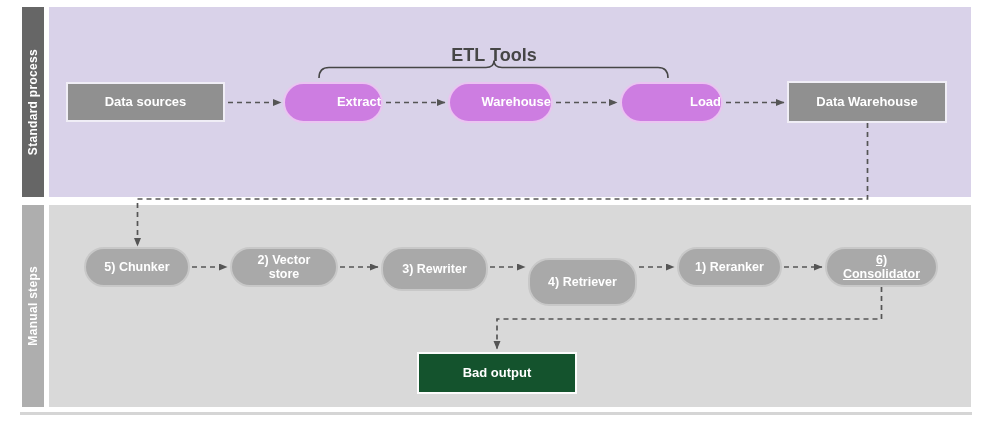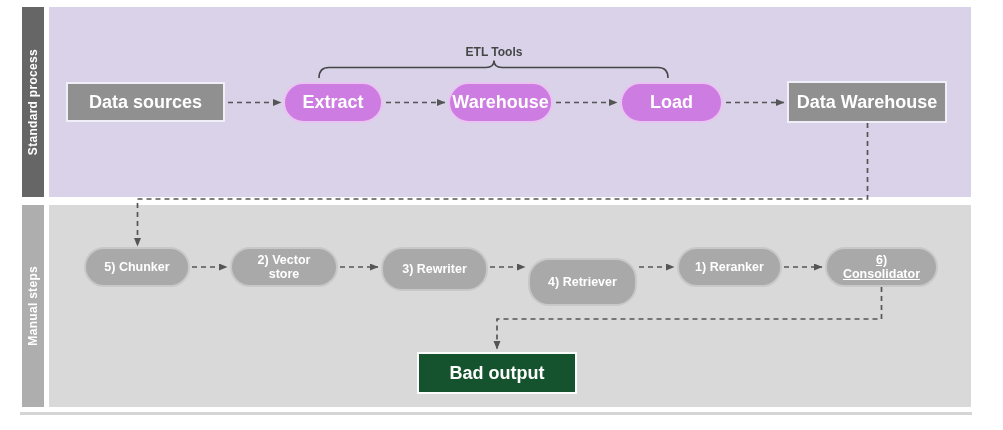--- a/index.html
+++ b/index.html
@@ -21,24 +21,24 @@
   .lane-bar-standard { left: 22px; top: 7px; width: 22px; height: 190px; background: #666666; }
   .lane-bar-manual   { left: 22px; top: 205px; width: 22px; height: 202px; background: #aeaeae; }
   .lane-area-standard { position: absolute; left: 49px; top: 7px; width: 922px; height: 190px; background: #d9d2e9; }
   .lane-area-manual   { position: absolute; left: 49px; top: 205px; width: 922px; height: 202px; background: #d9d9d9; }
 
   .bottom-divider { position: absolute; left: 20px; top: 412px; width: 952px; height: 3px; background: #d5d5d5; }
 
   
   .node {
     position: absolute; display: flex; align-items: center; justify-content: center;
-    color: #ffffff; font-weight: bold; font-size: 18px; text-align: center; line-height: 1.15;
+    color: #ffffff; font-weight: bold; font-size: 13px; text-align: center; line-height: 1.15;
   }
   .gray-box { background: #909090; border: 2px solid #f0eef6; }
-  .pill-purple { background: #cd7de1; border: 2px solid #eac4f1; border-radius: 21px; }
+  .pill-purple { background: #cd7de1; border: 2px solid #eac4f1; border-radius: 21px; justify-content: flex-end; }
   .pill-gray { background: #a9a9a9; border: 2px solid #c8c8c8; border-radius: 21px; font-size: 12.5px; }
   .yellow-box { background: #14532d; border: 2px solid #fcfcfc; align-items: center; }
 
   .n-data-sources { left: 66px;  top: 82px;  width: 159px; height: 40px; }
   .n-extract      { left: 283px; top: 82px;  width: 100px; height: 41px; }
   .n-transform    { left: 448px; top: 82px;  width: 105px; height: 41px; }
   .n-load         { left: 620px; top: 82px;  width: 103px; height: 41px; }
   .n-warehouse    { left: 787px; top: 81px;  width: 160px; height: 42px; }
 
   .n-chunker      { left: 84px;  top: 247px; width: 106px; height: 40px; }
@@ -48,21 +48,21 @@
   .n-reranker     { left: 677px; top: 247px; width: 105px; height: 40px; }
   .n-consolidator { left: 825px; top: 247px; width: 113px; height: 40px; text-decoration: underline; }
   .n-badoutput    { left: 417px; top: 352px; width: 160px; height: 42px; }
 
   .wrap-narrow { display: inline-block; max-width: 70px; }
   .wrap-consolidator { display: inline-block; max-width: 88px; }
 
   
   .etl-label {
     position: absolute; left: 494px; top: 45px; transform: translateX(-50%);
-    color: #464646; font-weight: bold; font-size: 12px; white-space: nowrap;
+    color: #464646; font-weight: bold; font-size: 18px; white-space: nowrap;
   }
 
   svg.overlay { position: absolute; left: 0; top: 0; width: 1003px; height: 430px; pointer-events: none; }
 </style>
 </head>
 <body>
 
 <div class="canvas">
 
   <div class="lane-area-standard"></div>

